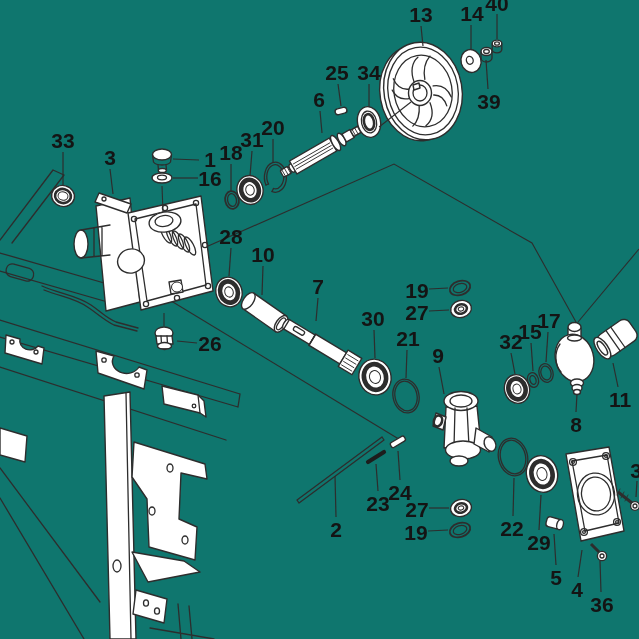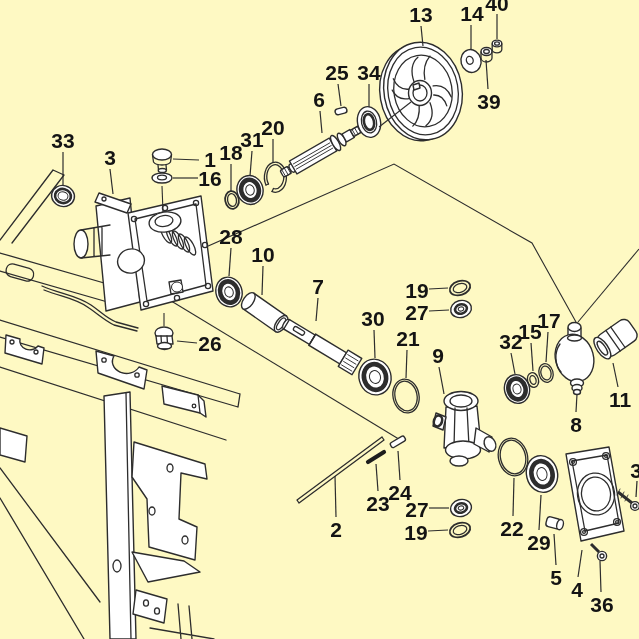--- a/index.html
+++ b/index.html
@@ -1,16 +1,16 @@
 <!DOCTYPE html>
 <html><head>
 <meta charset="utf-8">
 <style>
   html,body { margin:0; padding:0; background:#fff; }
-  #stage { position:relative; width:639px; height:639px; background:#fef9c3; overflow:hidden; }
+  #stage { position:relative; width:639px; height:639px; background:#0f766e; overflow:hidden; }
   svg { display:block; }
   .s  { fill:none; stroke:#2d2d2d; stroke-width:1.3; stroke-linecap:round; stroke-linejoin:round; }
   .h  { fill:none; stroke:#2d2d2d; stroke-width:.85; stroke-linecap:round; }
   .w  { fill:#ffffff; stroke:#2d2d2d; stroke-width:1.4; stroke-linejoin:round; }
   .w1 { fill:#ffffff; stroke:#2d2d2d; stroke-width:1; }
   .t  { fill:none; stroke:#2d2d2d; stroke-width:4.6; }
   .t3 { fill:none; stroke:#2d2d2d; stroke-width:2.6; }
   .s18{ fill:none; stroke:#2d2d2d; stroke-width:1.8; }
   .sw3{ fill:none; stroke:#2d2d2d; stroke-width:3; }
   .blk{ fill:none; stroke:#1d1d1d; stroke-width:4.2; stroke-linecap:round; }

